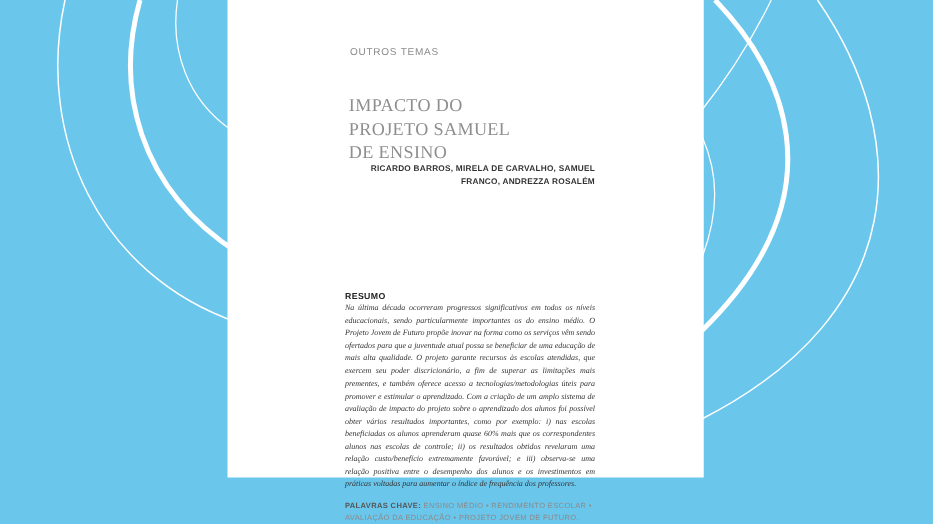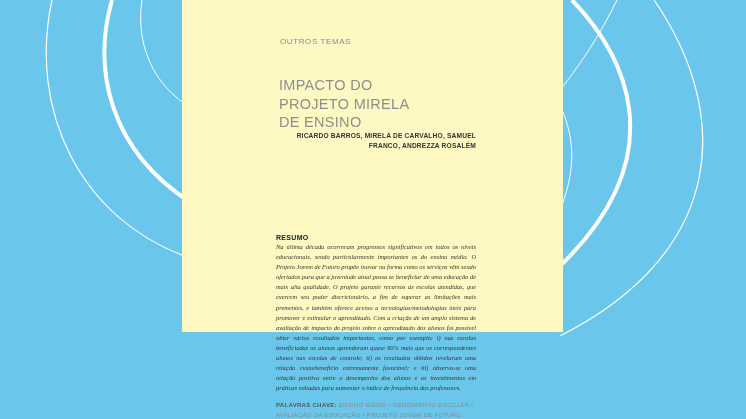--- a/index.html
+++ b/index.html
@@ -3,22 +3,22 @@
 <meta charset="utf-8">
 <style>
   html, body { margin: 0; padding: 0; }
   body {
     width: 746px; height: 419px; overflow: hidden; position: relative;
     background: #6bc6ec;
     font-family: "Liberation Sans", sans-serif;
   }
   .bg-arcs { position: absolute; left: 0; top: 0; width: 746px; height: 419px; }
   .page {
-    position: absolute; left: 182px; top: 0; width: 381px; height: 332px;
-    background: #fef9c3;
+    position: absolute; left: 182px; top: 0; width: 381px; height: 382px;
+    background: #ffffff;
   }
   .section-label {
     position: absolute; left: 98px; top: 37px;
     font-size: 8px; letter-spacing: 0.6px; color: #8a8a8a;
   }
   .title {
     position: absolute; left: 97px; top: 76px; width: 200px;
     font-size: 14.5px; line-height: 18.5px; color: #8e8e8e;
     letter-spacing: 0.3px; font-weight: normal;
   }
@@ -57,23 +57,23 @@
 
   <path d="M572 0 C 620 50, 680 150, 560 266" stroke-width="4"></path>
   <path d="M654 0 C 730 110, 730 250, 560 336" stroke-width="1.2"></path>
   <path d="M617 0 C 600 35, 580 65, 560 90" stroke-width="1"></path>
   <path d="M562 110 C 575 140, 575 170, 562 205" stroke-width="1"></path>
 </svg>
 
 <div class="page">
   <div class="section-label">OUTROS TEMAS</div>
 
-  <h1 class="title" style="margin:0;">
+  <h1 class="title" style="margin:0;font-family:Liberation Serif, serif;">
     <div>IMPACTO DO</div>
-    <div>PROJETO MIRELA</div>
+    <div>PROJETO SAMUEL</div>
     <div>DE ENSINO</div>
   </h1>
 
   <div class="authors">
     <div>RICARDO BARROS, MIRELA DE CARVALHO, SAMUEL</div>
     <div>FRANCO, ANDREZZA ROSALÉM</div>
   </div>
 
   <div class="abstract">
     <div class="abstract-heading">RESUMO</div>

